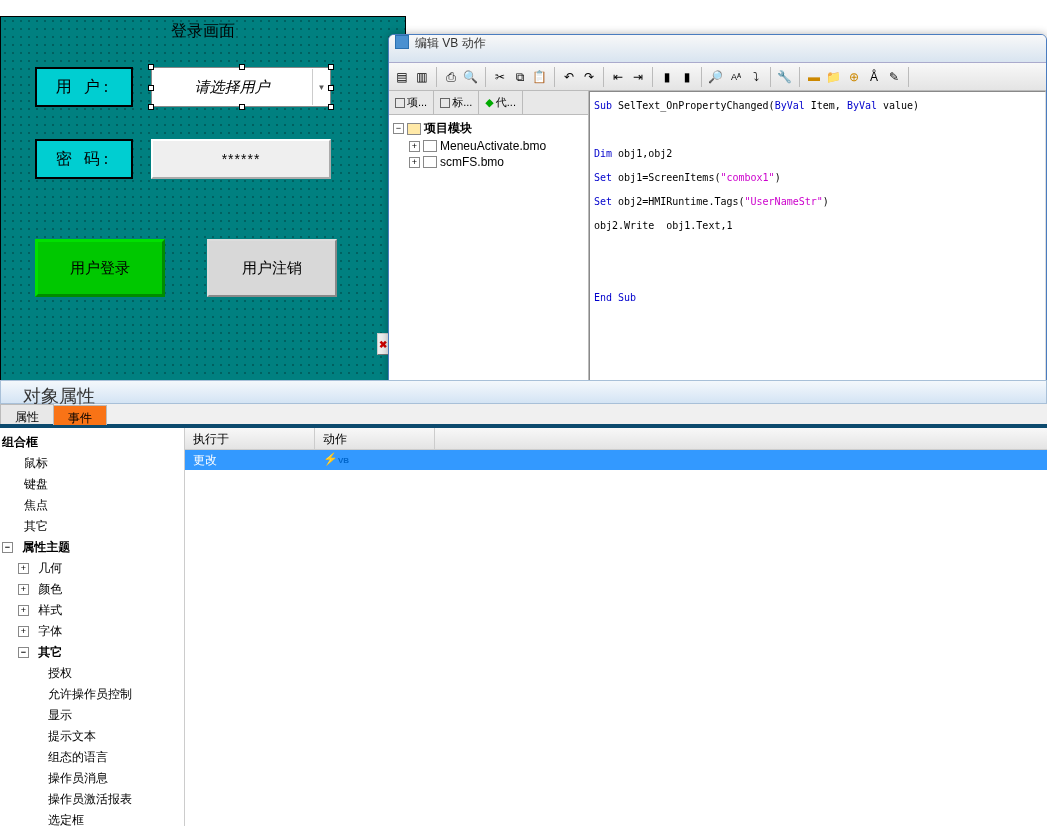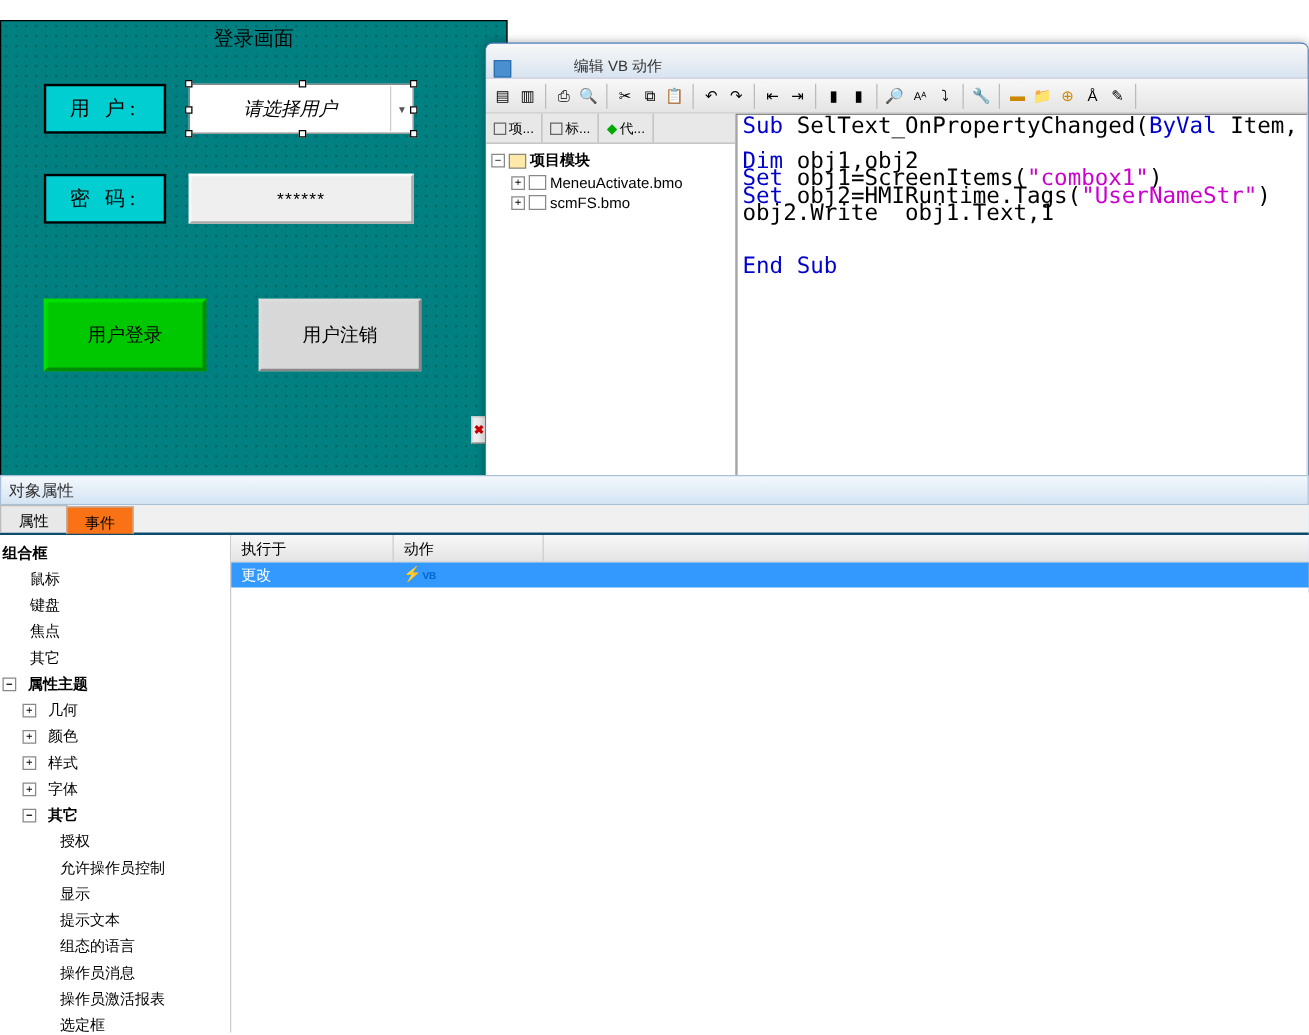--- a/index.html
+++ b/index.html
@@ -17,46 +17,46 @@
 .handle { position: absolute; width: 6px; height: 6px; background: #fff; border: 1px solid #000; }
 .pwd-box { position: absolute; top: 122px; left: 150px; width: 180px; height: 40px; background: #efefef; border: 2px outset #fff; display: flex; align-items: center; justify-content: center; font-size: 14px; letter-spacing: 1px; }
 .btn-3d { position: absolute; width: 130px; height: 58px; border: 2px outset #ddd; display: flex; align-items: center; justify-content: center; font-size: 15px; font-family: SimHei; }
 .btn-login { top: 222px; left: 34px; background: #00c800; border: 3px outset #00e000; }
 .btn-logout { top: 222px; left: 206px; background: #d8d8d8; }
 .cancel-btn { position: absolute; top: 316px; left: 376px; width: 30px; height: 22px; background: #eee; border: 1px outset #ccc; display:flex; align-items:center; font-size:10px; overflow:hidden; }
 .cancel-x { color: #c00; font-weight: bold; margin: 0 1px; }
 
 
 .vb-window { position: absolute; top: 34px; left: 388px; width: 659px; height: 440px; background: #f0f0f0; border: 1px solid #4a7cbf; border-radius: 6px 6px 0 0; box-shadow: 0 0 8px rgba(0,0,0,0.3); }
-.vb-titlebar { height: 28px; background: linear-gradient(#f8f8f8, #d8e4f0); border-radius: 5px 5px 0 0; display: flex; align-items: flex-end; padding: 0 6px; border-bottom: 1px solid #aac; gap: 44px; }
+.vb-titlebar { height: 28px; background: linear-gradient(#f8f8f8, #d8e4f0); border-radius: 5px 5px 0 0; display: flex; align-items: flex-start; padding: 0 6px; border-bottom: 1px solid #aac; }
 .vb-titleicon { width: 14px; height: 14px; background: #4a90d0; border: 1px solid #2a70b0; margin-right: 6px; }
 .vb-title { font-size: 12px; color: #333; }
 .vb-toolbar { height: 28px; background: linear-gradient(#f8f8f8, #e4e4e4); border-bottom: 1px solid #bbb; display: flex; align-items: center; padding: 0 4px; gap: 2px; }
 .tb-sep { width: 1px; height: 20px; background: #bbb; margin: 0 3px; }
 .tb-btn { width: 18px; height: 18px; display: flex; align-items: center; justify-content: center; font-size: 12px; cursor: pointer; }
 .vb-body { display: flex; height: 350px; }
 .vb-tree-panel { width: 200px; border-right: 1px solid #bbb; background: #fff; display: flex; flex-direction: column; }
 .vb-tree-tabs { height: 24px; background: #e8e8e8; display: flex; border-bottom: 1px solid #bbb; }
 .vb-tree-tab { padding: 3px 6px; font-size: 11px; border-right: 1px solid #bbb; display:flex; align-items:center; gap:2px; }
 .vb-tree-tab .ticon { width:10px; height:10px; border:1px solid #666;}
 .vb-tree { padding: 4px; font-size: 12px; }
 .tree-row { display: flex; align-items: center; padding: 1px 0; gap: 3px; }
 .tree-toggle { width: 11px; height: 11px; border: 1px solid #888; display: flex; align-items: center; justify-content: center; font-size: 9px; line-height: 1; }
 .tree-icon { width: 14px; height: 12px; background: #fff; border: 1px solid #888; }
 .tree-icon.folder { background: #ffe9a8; }
-.vb-code { flex: 1; background: #fff; border: 1px inset #ddd; font-family: Consolas, monospace; font-size: 18px; padding: 2px 4px; white-space: pre; overflow: hidden; line-height: 14px; }
+.vb-code { flex: 1; background: #fff; border: 1px inset #ddd; font-family: Consolas, monospace; font-size: 10px; padding: 2px 4px; white-space: pre; overflow: hidden; line-height: 24px; }
 .kw { color: #0000cc; }
 .str { color: #cc00cc; }
 .vb-footer { height: 30px; background: #e8e8e8; border-top: 1px solid #bbb; display: flex; align-items: center; justify-content: flex-end; padding: 0 8px; gap: 12px; }
 .vb-ok { width: 60px; height: 22px; background: linear-gradient(#fff,#e0e0e0); border: 1px solid #888; border-radius: 3px; font-size: 12px; }
 
 
 .props-panel { position: absolute; top: 380px; left: 0; width: 1047px; height: 448px; background: #fff; }
-.props-title { height: 24px; background: linear-gradient(#f4f8fc, #d4e4f4); border: 1px solid #a8c0d8; padding: 3px 6px; font-size: 13px; color: #333; }
-.props-tabs { height: 24px; display: flex; border-bottom: 2px solid #0c4a6e; background: #f0f0f0; }
+.props-title { height: 24px; background: linear-gradient(#f4f8fc, #d4e4f4); border: 1px solid #a8c0d8; padding: 3px 22px; font-size: 18px; color: #333; }
+.props-tabs { height: 24px; display: flex; border-bottom: 4px solid #0c4a6e; background: #f0f0f0; }
 .ptab { padding: 4px 14px; font-size: 12px; border: 1px solid #bbb; border-bottom: none; margin-right: -1px; background: #e8e8e8; }
 .ptab.active { background: #f97316; position: relative; top: 1px; }
 .props-body { display: flex; height: 398px; }
 .props-tree { width: 185px; border-right: 1px solid #ccc; padding: 4px 2px; font-size: 12px; overflow: hidden; }
 .props-tree .tree-row { padding: 2px 0; }
 .bold { font-weight: bold; }
 .props-grid { flex: 1; }
 .grid-header { display: flex; height: 22px; background: linear-gradient(#f8f8f8,#e4e4e4); border-bottom: 1px solid #ccc; }
 .gh-cell { padding: 3px 8px; font-size: 12px; border-right: 1px solid #ccc; }
 .gh1 { width: 130px; } .gh2 { width: 120px; }

